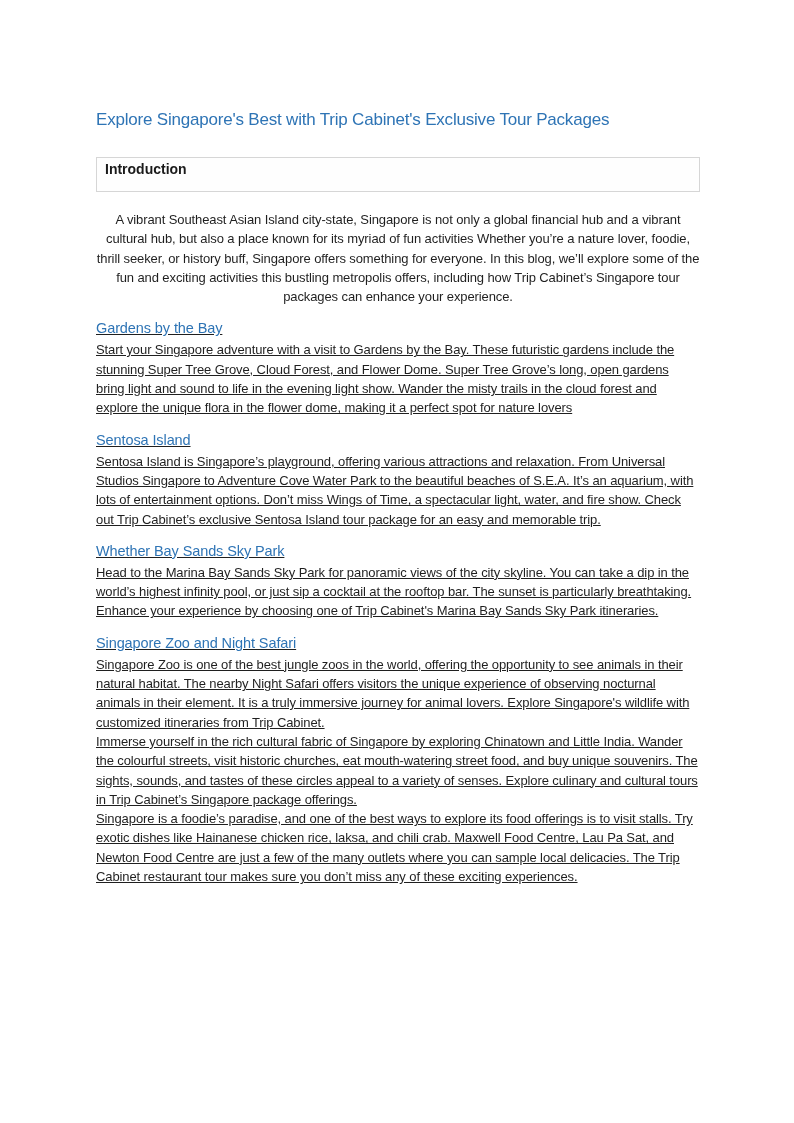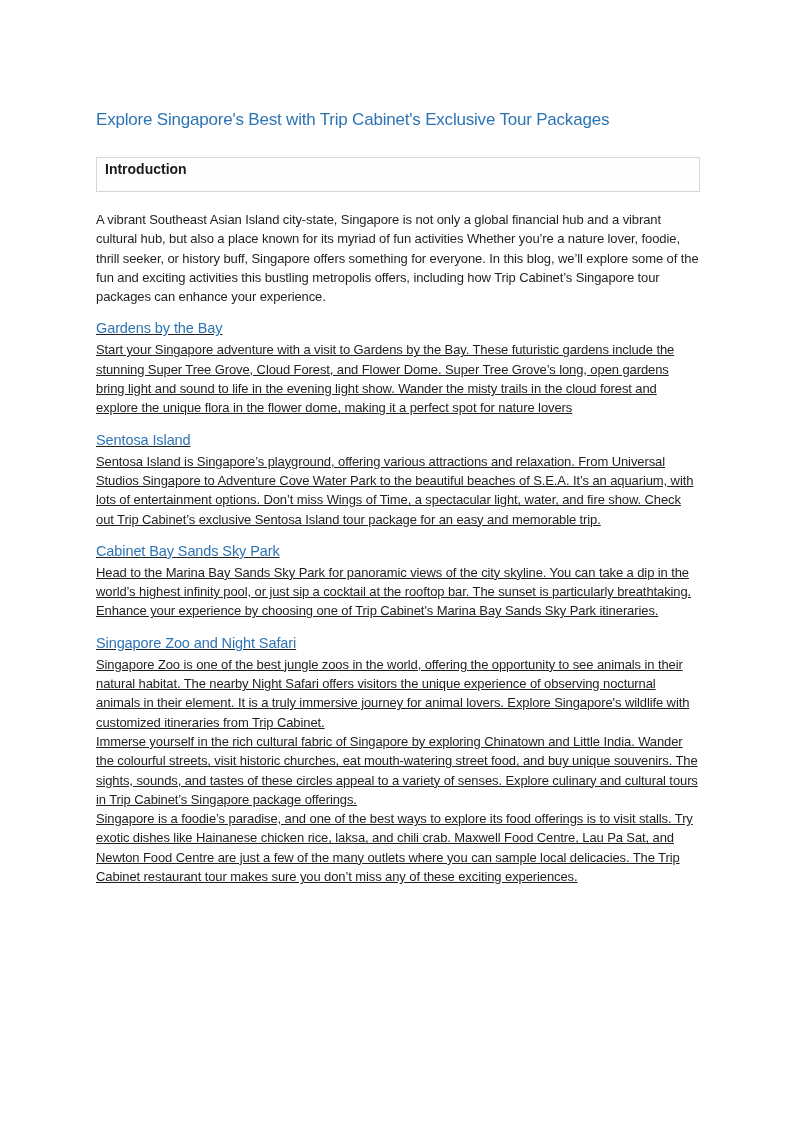--- a/index.html
+++ b/index.html
@@ -41,20 +41,21 @@
   }
   .body-text {
     margin: 0;
     font-size: 13px;
     line-height: 19.3px;
     letter-spacing: -0.1px;
     color: #1f1f1f;
   }
   .intro-body {
     margin-top: 18px;
+    text-align: center;
   }
   .section-heading {
     margin: 14px 0 4px 0;
     font-size: 14.5px;
     font-weight: 400;
     letter-spacing: -0.1px;
     color: #2E74B5;
   }
   .doc-section { margin: 0; text-decoration: underline; }
 </style>
@@ -75,21 +76,21 @@
     <h2 class="section-heading">Gardens by the Bay</h2>
     <p class="body-text">Start your Singapore adventure with a visit to Gardens by the Bay. These futuristic gardens include the stunning Super Tree Grove, Cloud Forest, and Flower Dome. Super Tree Grove’s long, open gardens bring light and sound to life in the evening light show. Wander the misty trails in the cloud forest and explore the unique flora in the flower dome, making it a perfect spot for nature lovers</p>
   </section>
 
   <section class="doc-section">
     <h2 class="section-heading">Sentosa Island</h2>
     <p class="body-text">Sentosa Island is Singapore’s playground, offering various attractions and relaxation. From Universal Studios Singapore to Adventure Cove Water Park to the beautiful beaches of S.E.A. It’s an aquarium, with lots of entertainment options. Don’t miss Wings of Time, a spectacular light, water, and fire show. Check out Trip Cabinet’s exclusive Sentosa Island tour package for an easy and memorable trip.</p>
   </section>
 
   <section class="doc-section">
-    <h2 class="section-heading">Cabinet Bay Sands Sky Park</h2>
+    <h2 class="section-heading">Whether Bay Sands Sky Park</h2>
     <p class="body-text">Head to the Marina Bay Sands Sky Park for panoramic views of the city skyline. You can take a dip in the world’s highest infinity pool, or just sip a cocktail at the rooftop bar. The sunset is particularly breathtaking. Enhance your experience by choosing one of Trip Cabinet's Marina Bay Sands Sky Park itineraries.</p>
   </section>
 
   <section class="doc-section">
     <h2 class="section-heading">Singapore Zoo and Night Safari</h2>
     <p class="body-text">Singapore Zoo is one of the best jungle zoos in the world, offering the opportunity to see animals in their natural habitat. The nearby Night Safari offers visitors the unique experience of observing nocturnal animals in their element. It is a truly immersive journey for animal lovers. Explore Singapore's wildlife with customized itineraries from Trip Cabinet.</p>
   </section>
 
   <section class="doc-section">
     <p class="body-text">Immerse yourself in the rich cultural fabric of Singapore by exploring Chinatown and Little India. Wander the colourful streets, visit historic churches, eat mouth-watering street food, and buy unique souvenirs. The sights, sounds, and tastes of these circles appeal to a variety of senses. Explore culinary and cultural tours in Trip Cabinet’s Singapore package offerings.</p>

